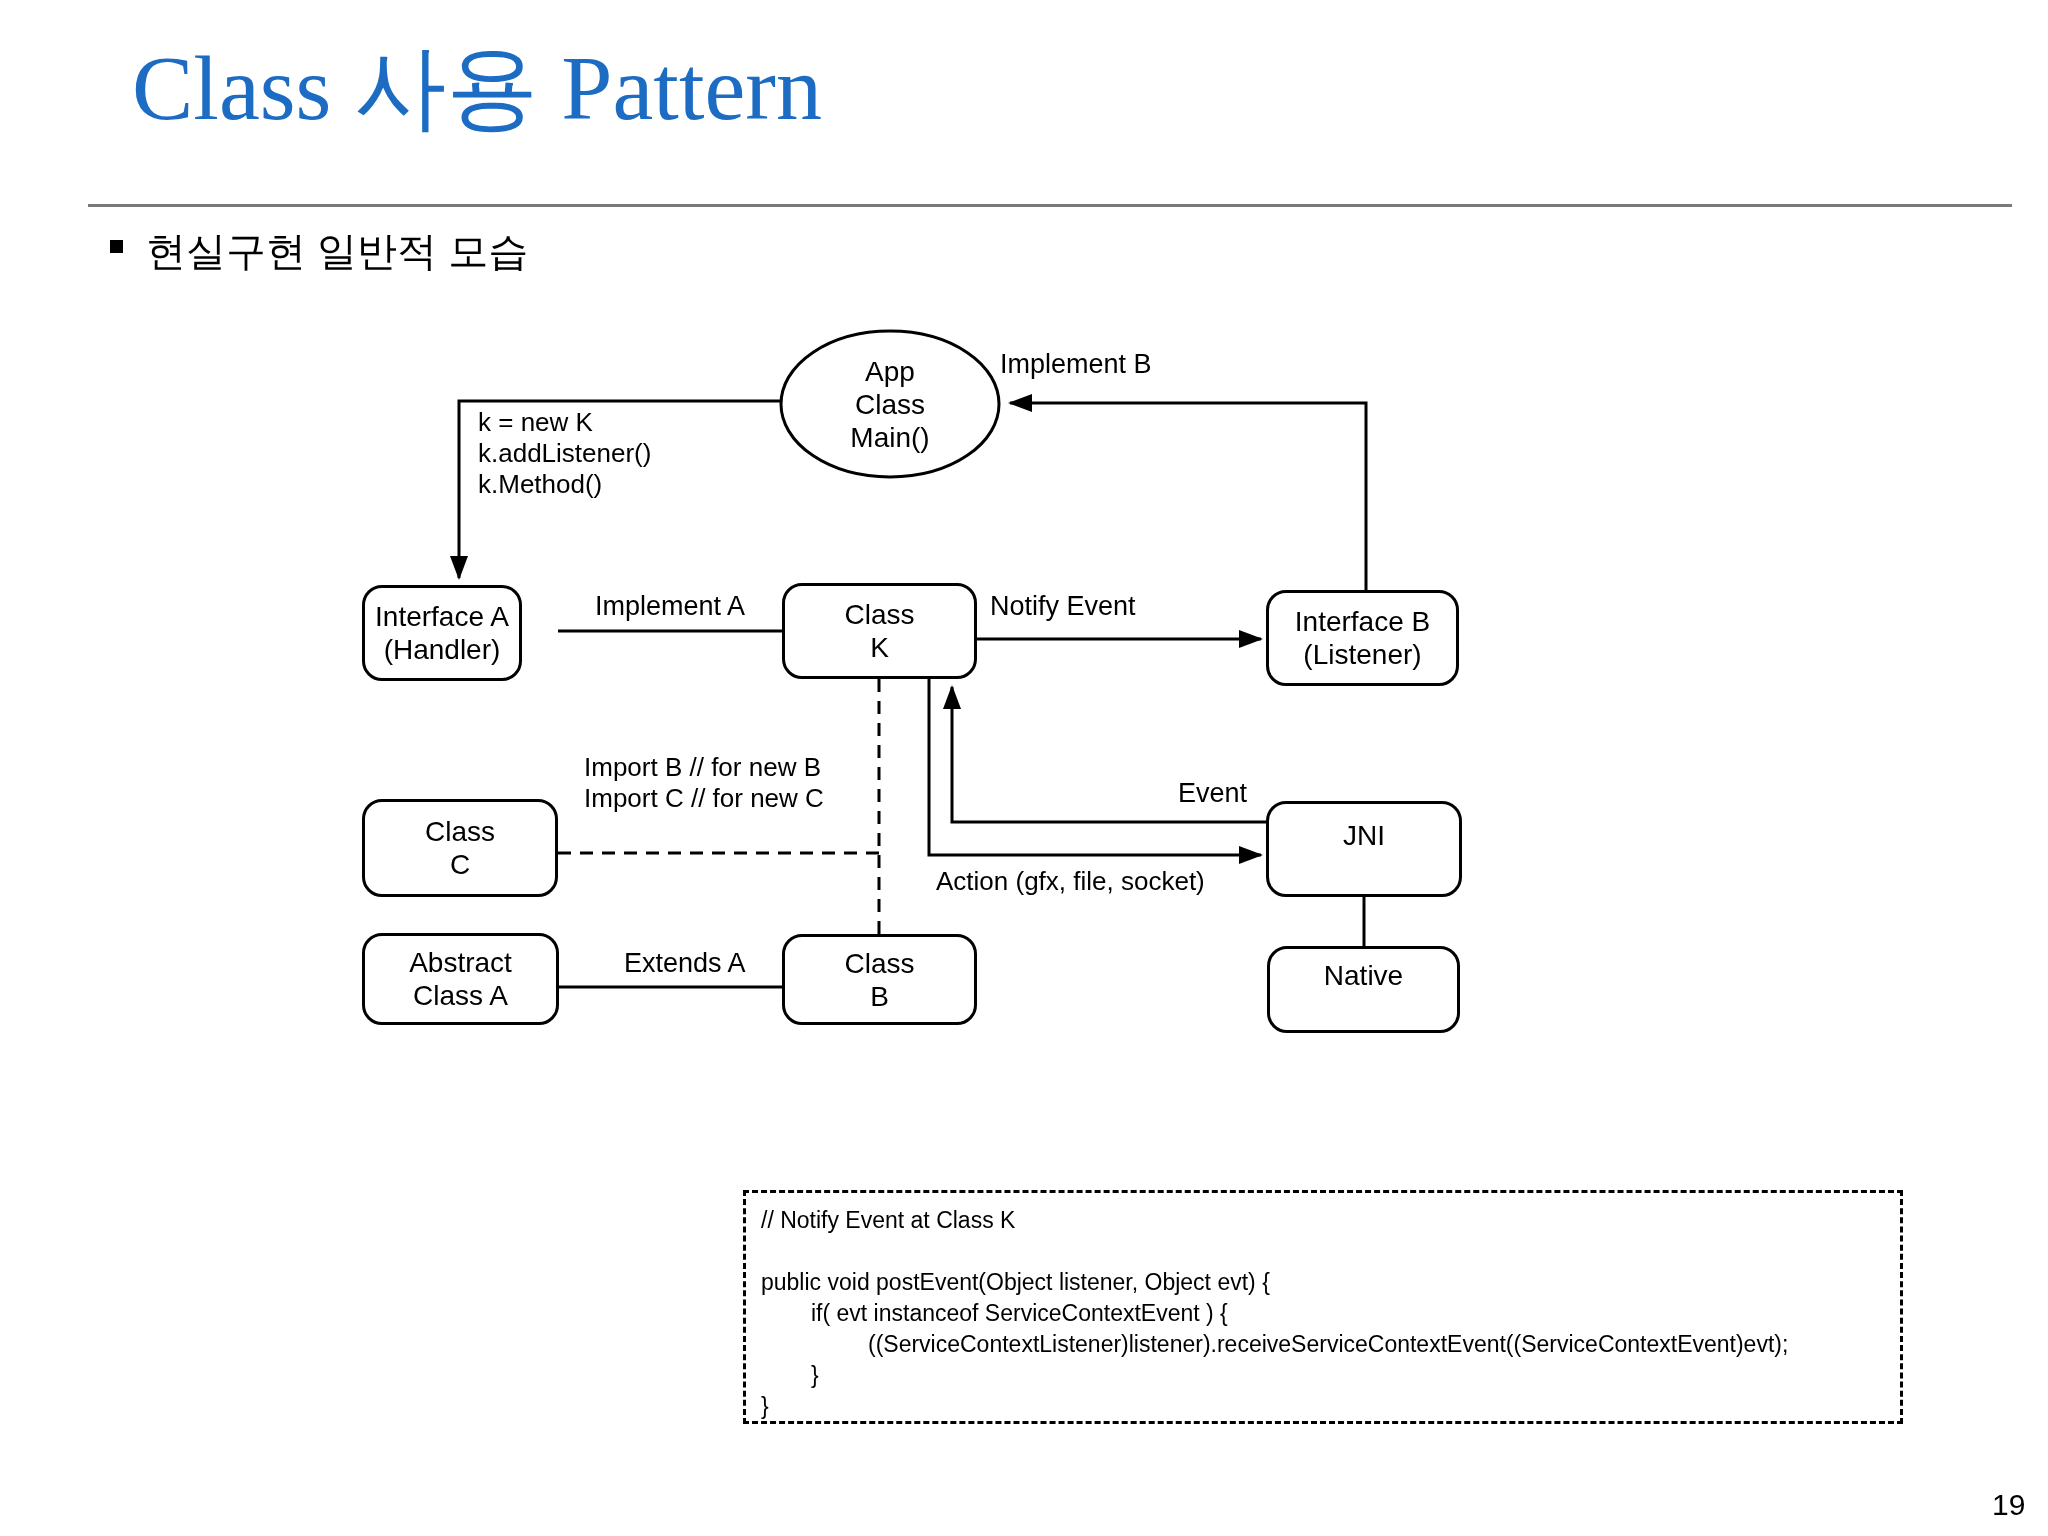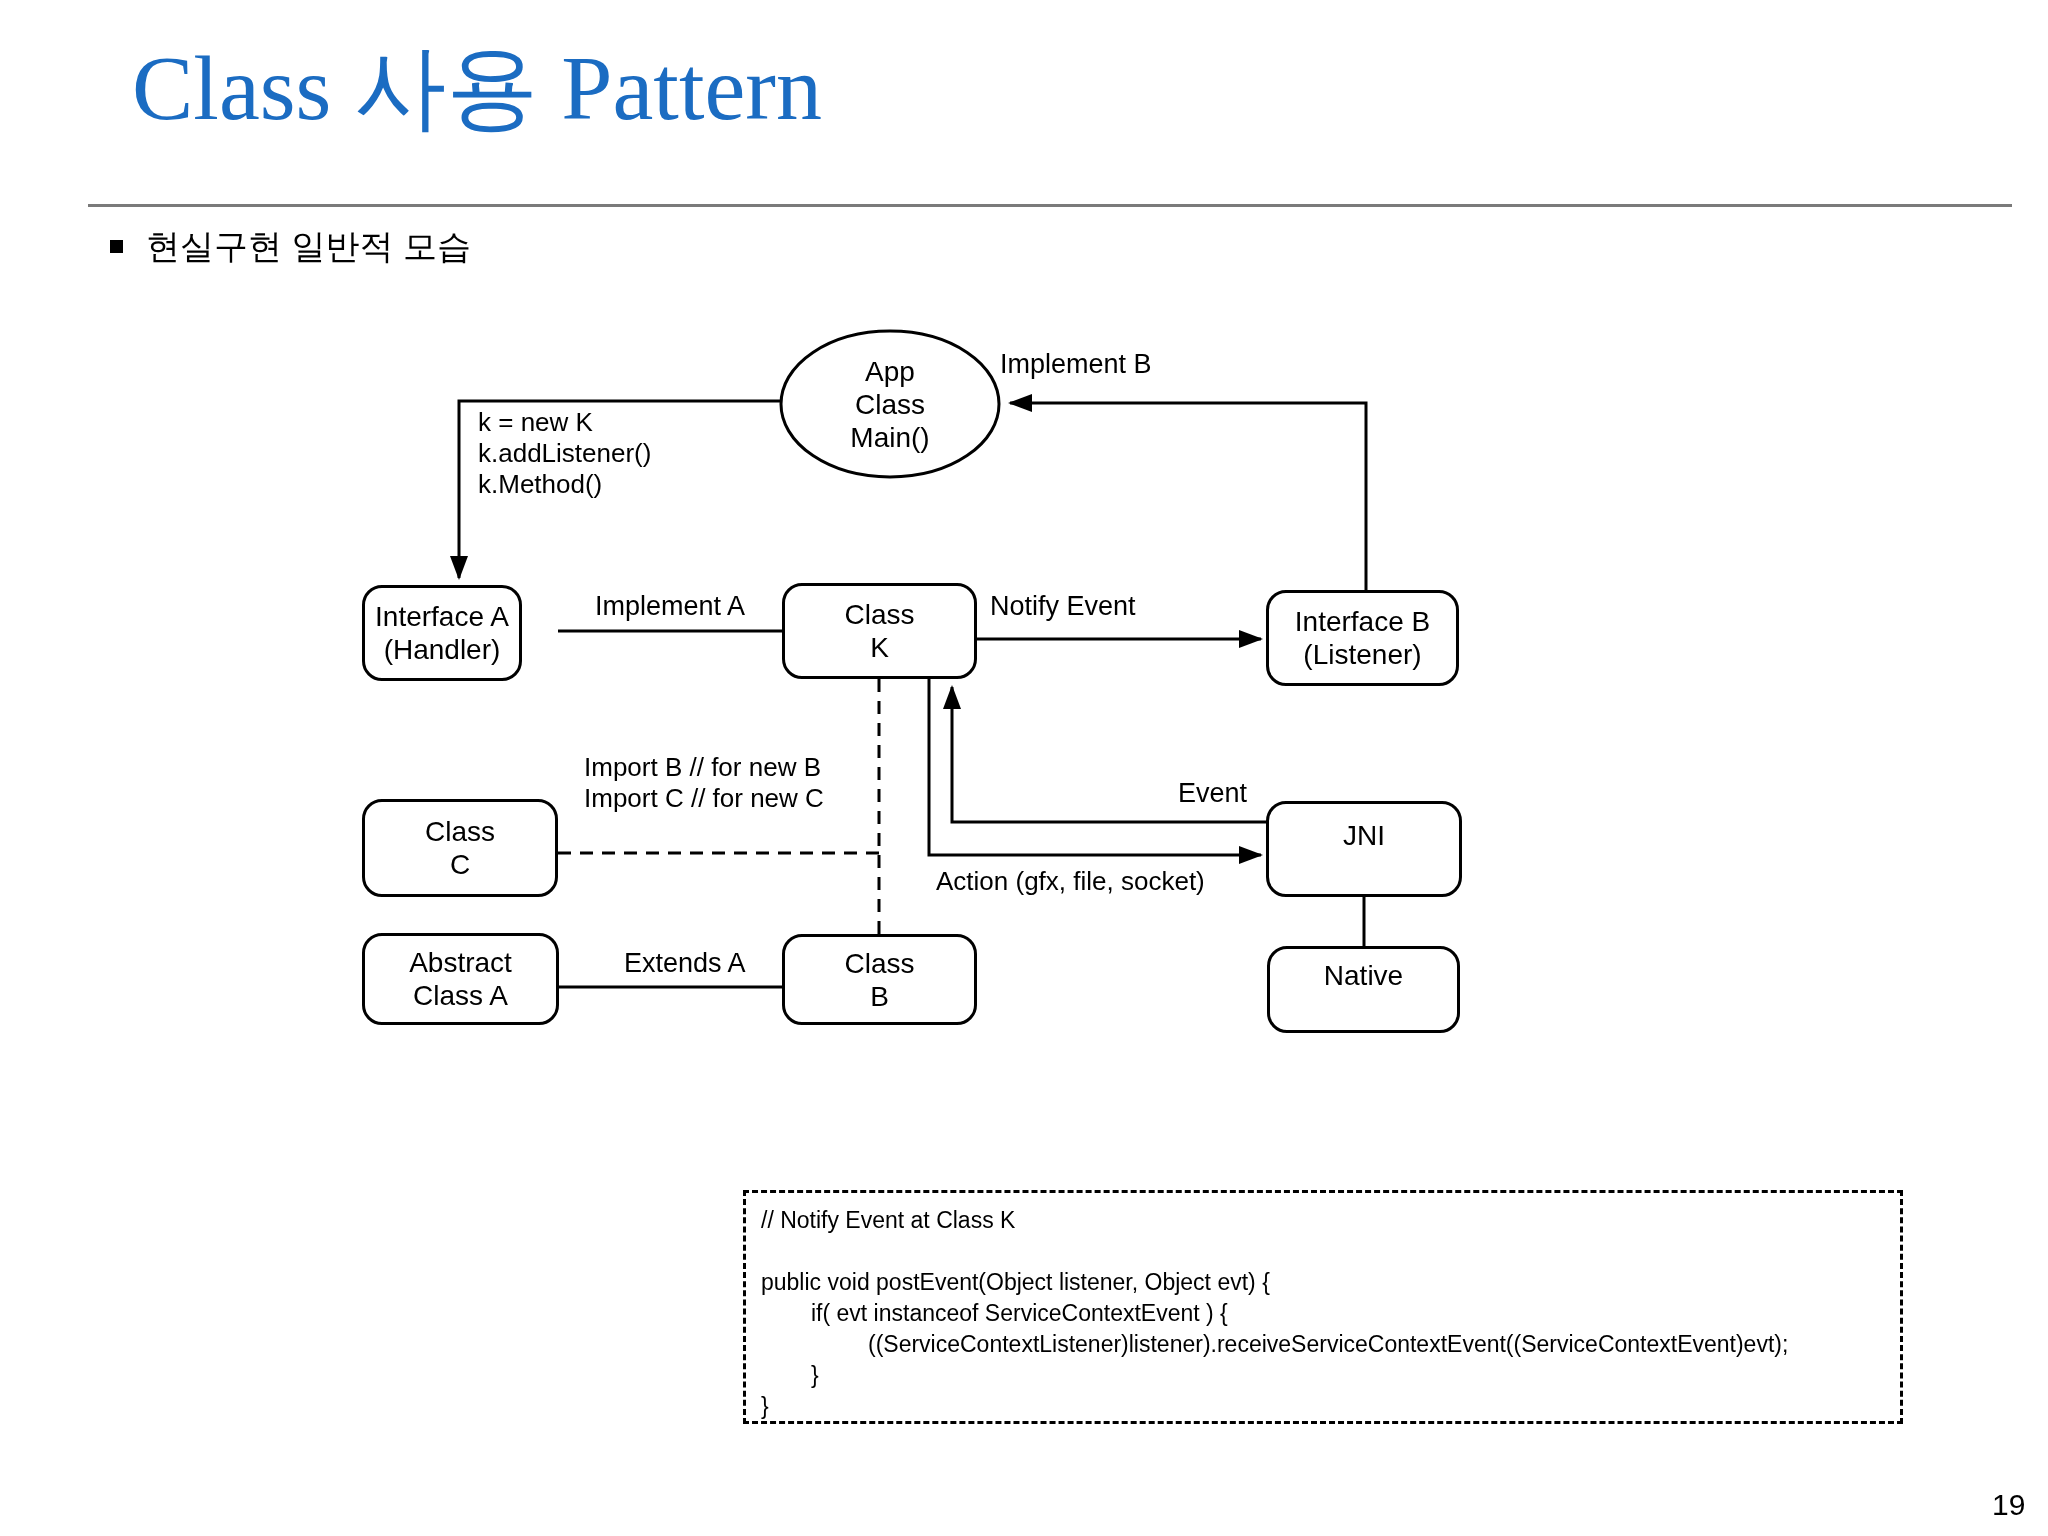--- a/index.html
+++ b/index.html
@@ -8,21 +8,21 @@
     font-family:"Liberation Sans","DejaVu Sans",sans-serif; color:#000;
     overflow:hidden;
   }
   .title {
     position:absolute; left:92px; top:26px;
     font-family:"Liberation Serif","DejaVu Serif",serif;
     font-size:92px; color:#1B6CC2; white-space:nowrap;margin-left:40px;
   }
   .rule { position:absolute; left:88px; top:204px; width:1924px; height:3px; background:#7A7A7A; }
   .bullet-square { position:absolute; left:110px; top:240px; width:13px; height:13px; background:#000; }
-  .bullet-text { position:absolute; left:146px; top:224px; font-size:34px; white-space:nowrap; }
+  .bullet-text { position:absolute; left:146px; top:224px; font-size:40px; white-space:nowrap; }
 
   svg.connectors { position:absolute; left:0; top:0; width:2048px; height:1536px; }
   svg.connectors line, svg.connectors polyline { stroke:#000; stroke-width:3; fill:none; }
   svg.connectors .dashed { stroke-dasharray:13 9; }
 
   .node {
     position:absolute; box-sizing:border-box;
     border:3px solid #000; border-radius:20px; background:#fff;
     display:flex; flex-direction:column; align-items:center; justify-content:center;
     font-size:28px; line-height:33px; text-align:center;

